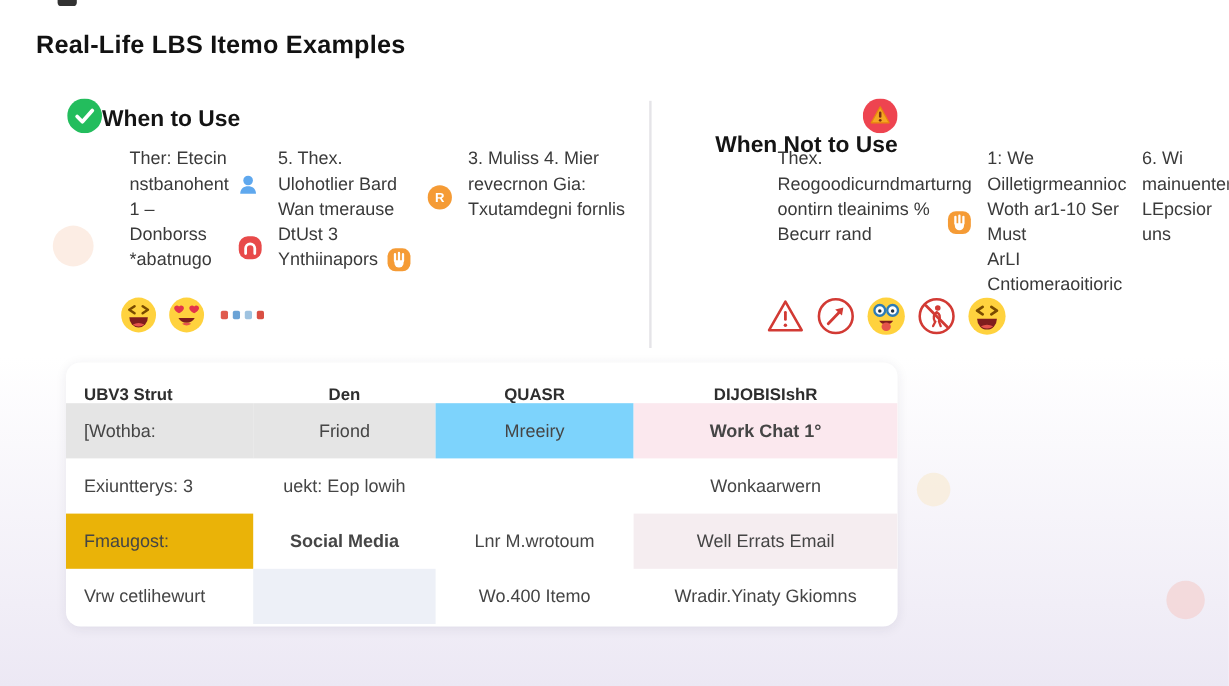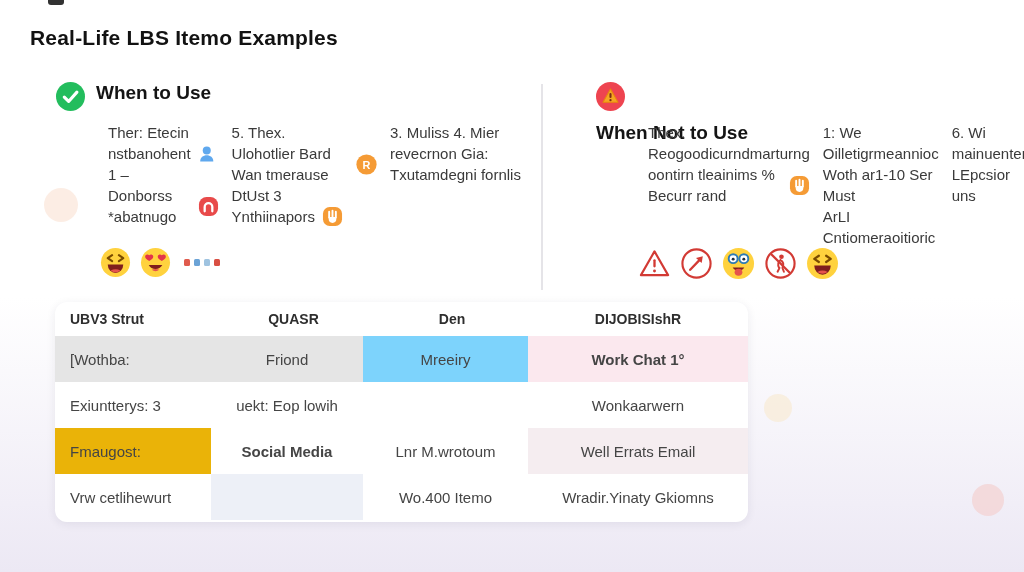--- a/index.html
+++ b/index.html
@@ -13,21 +13,21 @@
   #deco-1 { left:44px;  top:188px; width:34px; height:34px; background:#fbeadf; opacity:.85; }
   #deco-2 { left:764px; top:394px; width:28px; height:28px; background:#f8ecda; opacity:.8; }
   #deco-3 { left:972px; top:484px; width:32px; height:32px; background:#f2d8da; opacity:.95; }
   #top-mark { position:absolute; left:48px; top:0; width:16px; height:5px; background:#1c1c1c; border-radius:0 0 3px 3px; opacity:.9; }
 
   .page-title {
     position:absolute; left:30px; top:26px;
     font-size:21px; font-weight:700; color:#121212; letter-spacing:.2px;
   }
 
-  .col-header { position:absolute; display:flex; align-items:flex-start; gap:11px; }
+  .col-header { position:absolute; display:flex; align-items:flex-end; }
   #header-use    { left:56px;  top:82px; }
   #header-notuse { left:596px; top:82px;flex-direction:column; }
   .col-header .hdr-label { font-size:19px; font-weight:700; color:#141414; }
   .hdr-ico { width:29px; height:29px; display:inline-flex; }
   .hdr-ico svg { width:100%; height:100%; }
 
   #divider {
     position:absolute; left:541px; top:84px; width:2px; height:206px;
     background:#e5e4e8;
   }
@@ -47,21 +47,21 @@
   .dots { display:inline-flex; gap:4px; align-items:center; margin-left:4px; }
   .dots i { width:6px; height:7px; border-radius:1.5px; display:inline-block; }
 
   
   #table {
     position:absolute; left:55px; top:302px; width:693px; height:220px;
     background:#ffffff; border-radius:12px; overflow:hidden;
     box-shadow:0 2px 10px rgba(40,40,70,.08);
   }
   .t-row { display:flex; width:100%; }
-  .t-row.head { height:34px; }
+  .t-row.head { height:34px;align-items:flex-end; }
   .t-row.body { height:46px; }
   .t-cell { display:flex; align-items:center; overflow:hidden; }
   .t-cell.c0 { width:156px; justify-content:flex-start; padding-left:15px; }
   .t-cell.c1 { width:152px; justify-content:center; }
   .t-cell.c2 { width:165px; justify-content:center; }
   .t-cell.c3 { width:220px; justify-content:center; }
   .t-row.head .t-cell { font-size:14px; font-weight:700; color:#2e2e2e; }
   .t-row.body .t-cell { font-size:15px; color:#454545; }
   .t-cell.medium { font-size:16.5px; font-weight:500; color:#222; }
   .t-cell.bold   { font-size:17px;  font-weight:700; color:#101010; }
@@ -251,22 +251,22 @@
         <path d="M12.5 8.5L8 11.5l4.5 3M19.5 8.5l4.5 3-4.5 3" stroke="#7a4b00" stroke-width="2.2" fill="none" stroke-linecap="round" stroke-linejoin="round"></path>
         <path d="M8 18a8 8.8 0 0016 0z" fill="#7f1d1d"></path>
         <path d="M11 24.2a7.5 4.4 0 0110 0 8 8 0 01-10 0z" fill="#e5534b"></path>
       </svg>
     </span>
   </div>
 
 <div id="table">
   <div class="t-row head" id="t-head">
       <div class="t-cell c0">UBV3 Strut</div>
+      <div class="t-cell c1">Den</div>
       <div class="t-cell c2">QUASR</div>
-      <div class="t-cell c1">Den</div>
       <div class="t-cell c3">DIJOBISIshR</div>
     </div>
   <div id="t-body">
       <div class="t-row body">
         <div class="t-cell c0 bg-blue">[Wothba:</div>
         <div class="t-cell c1 medium bg-blue">Friond</div>
         <div class="t-cell c2 medium bg-peach">Mreeiry</div>
         <div class="t-cell c3 bold bg-pink">Work Chat 1°</div>
       </div>
       <div class="t-row body">

